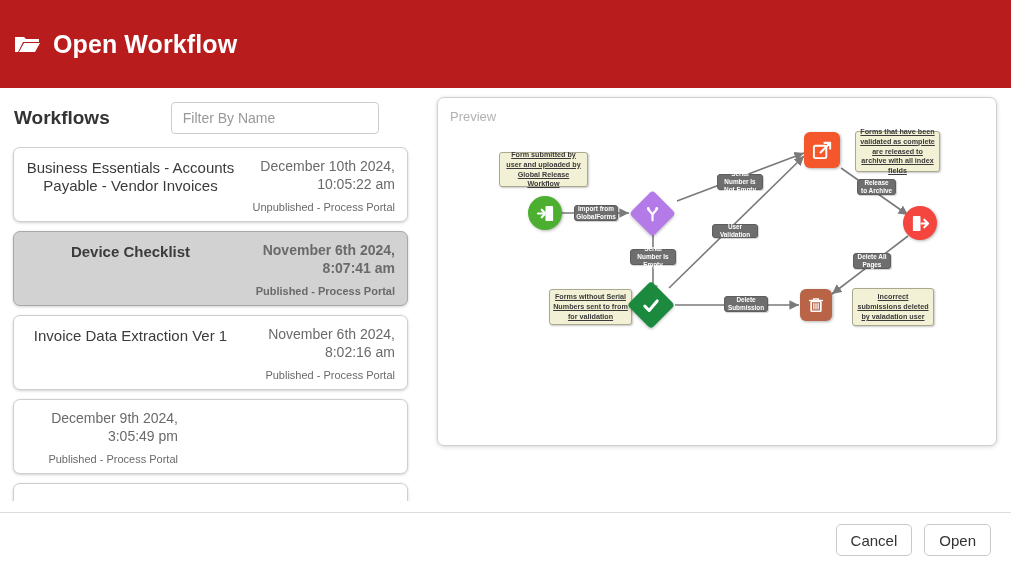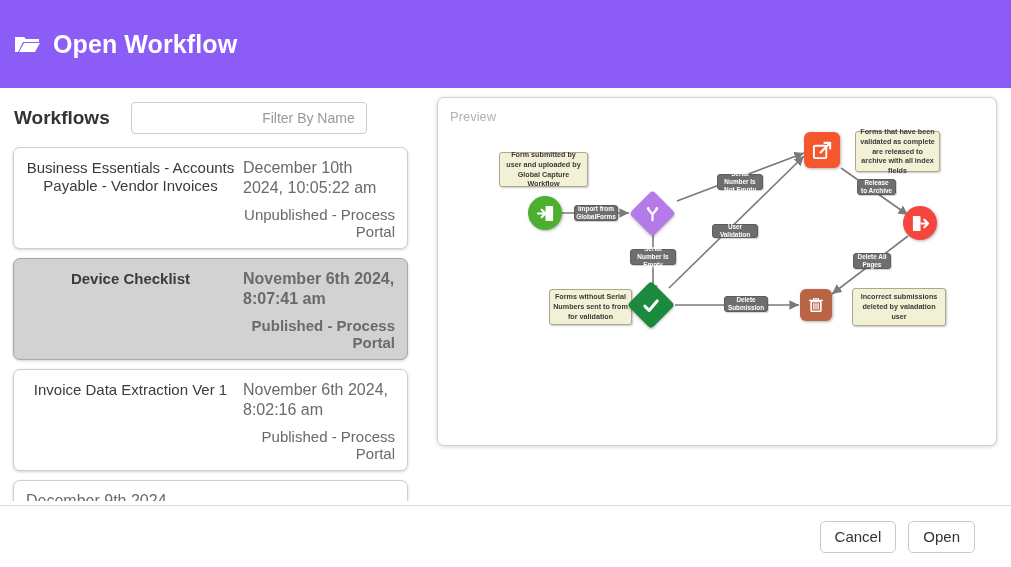--- a/index.html
+++ b/index.html
@@ -12,21 +12,21 @@
     height: 567px;
     font-family: "Liberation Sans", sans-serif;
     color: #333;
     overflow: hidden;
     position: relative;
   }
 
   
   .titlebar {
     height: 88px;
-    background: #8b5cf6;
+    background: #b91c1c;
     display: flex;
     align-items: center;
     padding: 0 0 0 14px;
     box-sizing: border-box;
   }
   .titlebar .folder-icon {
     width: 26px;
     height: 22px;
     position: relative;
     margin-right: 13px;
@@ -53,42 +53,42 @@
     left: 0;
     top: 0;
     width: 421px;
     height: 417px;
     box-sizing: border-box;
   }
   .list-header {
     display: flex;
     align-items: center;
     padding: 14px 14px 0 14px;
+    gap: 40px;
   }
   .list-header h2 {
     margin: 0;
     font-size: 19px;
     font-weight: bold;
     color: #333;
     flex: none;
   }
   .filter-input {
     margin-left: 21px;
-    width: 236px;
+    width: 208px;
     height: 32px;
     box-sizing: border-box;
     border: 1px solid #ccc;
     border-radius: 4px;
     padding: 0 11px;
     font-size: 14px;
     font-family: "Liberation Sans", sans-serif;
     color: #333;
     background: #fff;
     outline: none;
-    text-align: right;
   }
   .filter-input::placeholder { color: #999; }
 
   .wf-list {
     margin: 13px 0 0 0;
     padding: 0 0 6px 0;
     list-style: none;
     height: 354px;
     overflow: hidden;
     box-sizing: border-box;
@@ -119,26 +119,27 @@
     padding-top: 1px;
     text-align: center;
   }
   .wf-right {
     flex: 0 0 152px;
     display: flex;
     flex-direction: column;
     justify-content: space-between;
   }
   .wf-date {
-    font-size: 16px;
+    font-size: 14px;
     color: #6a6a6a;
     line-height: 1.25;
+    text-align: right;
   }
   .wf-status {
-    font-size: 15px;
+    font-size: 11px;
     color: #6a6a6a;
     text-align: right;
     margin-top: 8px;
   }
 
   
   .preview-panel {
     position: absolute;
     left: 437px;
     top: 9px;
@@ -176,20 +177,21 @@
     color: #3a3a3a;
     font-size: 7.2px;
     font-weight: bold;
     line-height: 1.38;
     text-align: center;
     box-sizing: border-box;
     display: flex;
     align-items: center;
     justify-content: center;
     padding: 2px 3px;
+    text-decoration: underline;
   }
   .edge-label {
     position: absolute;
     background: #6e6e6e;
     border: 1px solid #5d5d5d;
     border-radius: 3px;
     color: #ffffff;
     font-size: 6.4px;
     font-weight: bold;
     line-height: 1.3;
@@ -217,27 +219,27 @@
   }
   .node.diamond > .glyph { transform: rotate(-45deg); }
   .glyph { display: flex; align-items: center; justify-content: center; }
 
   
   .footer {
     position: absolute;
     left: 0;
     bottom: 0;
     width: 1011px;
-    height: 62px;
+    height: 55px;
     border-top: 1px solid #dcdcdc;
     box-sizing: border-box;
     display: flex;
     align-items: center;
     justify-content: flex-end;
-    padding-right: 36px;
+    padding-right: 20px;
     background: #fff;
     margin-top: 8px;
   }
   .btn {
     min-width: 62px;
     height: 32px;
     background: #ffffff;
     border: 1px solid #c9c9c9;
     border-radius: 5px;
     font-size: 15px;
@@ -325,29 +327,29 @@
 
           <line x1="403" y1="70" x2="470" y2="117" marker-end="url(#arrow)"></line>
 
           <line x1="470" y1="138" x2="394" y2="196" marker-end="url(#arrow)"></line>
 
           <line x1="237" y1="207" x2="361" y2="207" marker-end="url(#arrow)"></line>
         </g>
       </svg>
 
       <div class="note" style="left:61px; top:54px; width:89px; height:35px;">
-        <span>Form submitted by user and uploaded by Global Capture Workflow</span>
+        <span>Form submitted by user and uploaded by Global Release Workflow</span>
       </div>
       <div class="note" style="left:417px; top:33px; width:85px; height:41px;">
         <span>Forms that have been validated as complete are released to archive with all index fields</span>
       </div>
       <div class="note" style="left:111px; top:191px; width:83px; height:36px;">
         <span>Forms without Serial Numbers sent to from for validation</span>
       </div>
-      <div class="note" style="left:414px; top:190px; width:94px; height:38px;">
+      <div class="note" style="left:414px; top:190px; width:82px; height:38px;">
         <span>Incorrect submissions deleted by valadation user</span>
       </div>
 
       <div class="edge-label" style="left:136px; top:107px; width:44px; height:16px;">
         <span>Import from GlobalForms</span>
       </div>
       <div class="edge-label" style="left:279px; top:76px; width:46px; height:16px;">
         <span>Serial Number Is Not Empty</span>
       </div>
       <div class="edge-label" style="left:274px; top:126px; width:46px; height:14px;">

